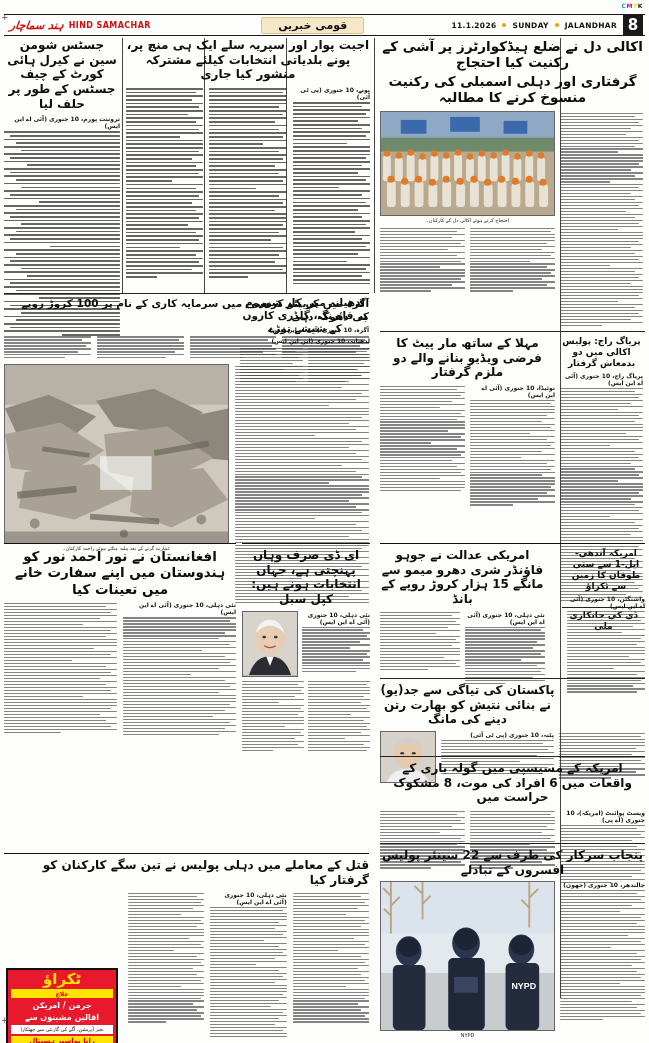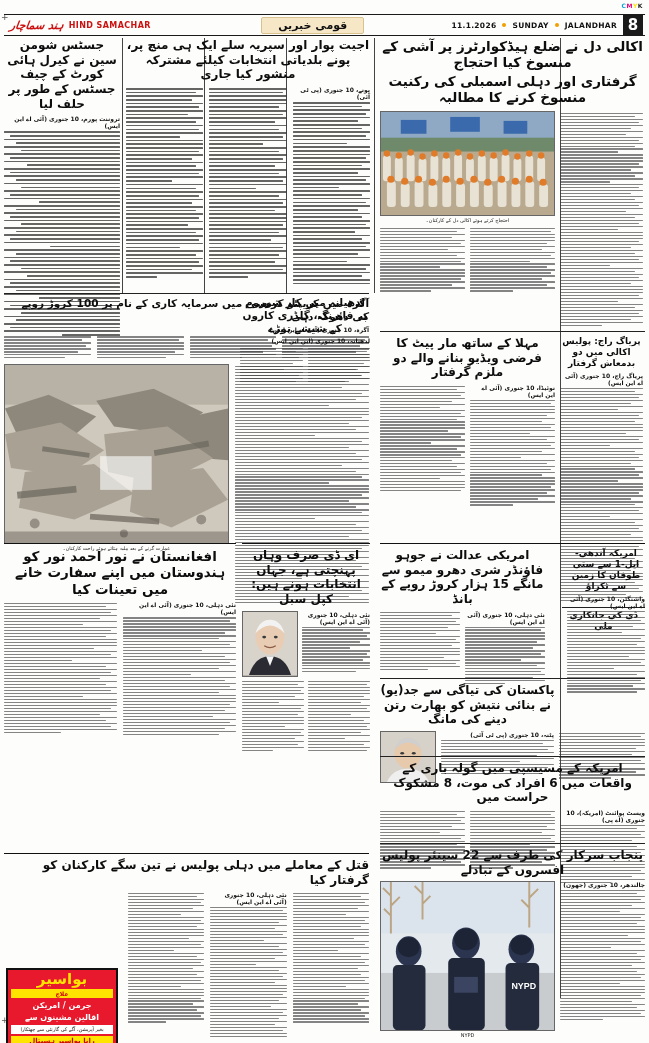--- a/index.html
+++ b/index.html
@@ -382,21 +382,21 @@
             <div class="ln w95"></div>
             <div class="ln w100"></div>
             <div class="ln w90"></div>
           <div class="ln w100"></div>
             <div class="ln w45"></div>
         </div>
       </div>
     </div>
 
     <div class="block" style="left:376px;top:0;width:265px;">
-      <div class="hl hl-xl">اکالی دل نے ضلع ہیڈکوارٹرز پر آشی کے منسوخ کیا احتجاج</div>
+      <div class="hl hl-xl">اکالی دل نے ضلع ہیڈکوارٹرز پر آشی کے رکنیت کیا احتجاج</div>
       <div class="hl hl-xl" style="margin-top:2px;">گرفتاری اور دہلی اسمبلی کی رکنیت منسوخ کرنے کا مطالبہ</div>
 
       <div style="display:flex;gap:5px;margin-top:5px;">
 
         <div style="width:175px;">
           <div class="photo" style="height:105px;border:.5px solid #666;">
             <svg class="crowd" viewBox="0 0 175 105" preserveAspectRatio="none">
               <rect width="175" height="105" fill="#9fb7cf"></rect>
               <rect y="0" width="175" height="34" fill="#8fa9c4"></rect>
               <rect y="26" width="175" height="16" fill="#6f8a6a"></rect>
@@ -1605,21 +1605,21 @@
             <div class="ln sm w90"></div>
           <div class="ln sm w100"></div>
             <div class="ln sm w95"></div>
             <div class="ln sm w100"></div>
             <div class="ln sm w45"></div>
         </div>
       </div>
     </div>
 
     <div class="ad" style="position:absolute;left:2px;top:930px;width:112px;height:104px;">
-      <div class="ad-title">بواسیر</div>
+      <div class="ad-title">ٹکراؤ</div>
       <div class="ad-sub">علاج</div>
       <div class="ad-mid">جرمن / امریکن</div>
       <div class="ad-mid">اقالین مشینوں سے</div>
       <div class="ad-white">بغیر آپریشن، آگے کی گارنٹی سے چھٹکارا</div>
       <div class="ad-yellow">رانا بواسیر ہسپتال</div>
 
     </div>
 
   </div>
 </div>

